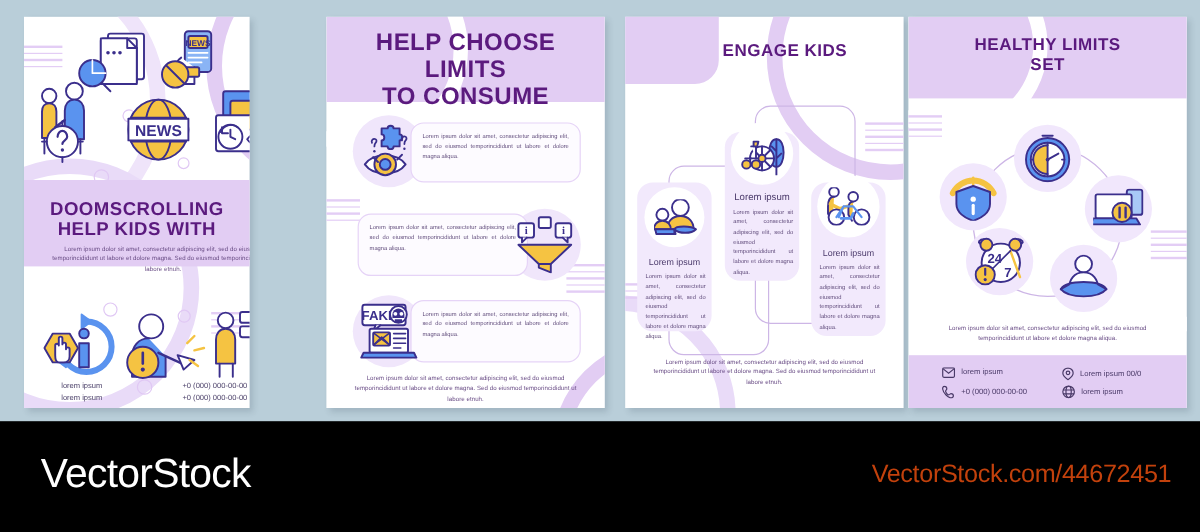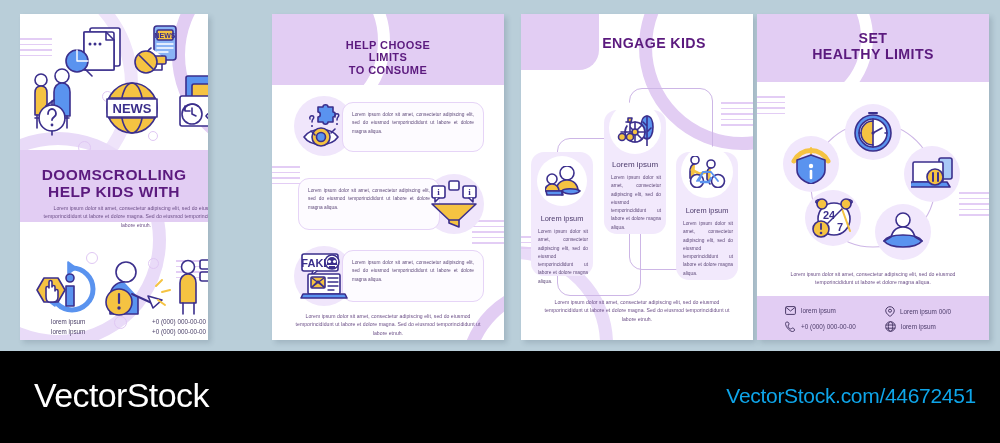--- a/index.html
+++ b/index.html
@@ -37,21 +37,21 @@
   .dot{position:absolute;border-radius:50%;border:1.5px solid #e0c8f4;background:transparent;}
 
   
   .band{position:absolute;background:#e2cdf3;}
   .headline{
     position:absolute;width:100%;text-align:center;
     color:#5b1a7e;font-weight:bold;letter-spacing:.4px;
     line-height:1.12;
   }
   .h-1{font-size:15.5px;}
-  .h-2{font-size:11px;margin-top:14px;}
+  .h-2{font-size:20px;}
   .h-3{font-size:14.2px;padding-left:17px;}
   .h-4{font-size:14.2px;}
 
   .blurb{
     position:absolute;text-align:center;color:#6a4d86;
     font-size:5.1px;line-height:1.62;letter-spacing:.05px;
   }
 
   
   .p1-foot{position:absolute;font-size:6.3px;color:#4a3f68;line-height:1.55;}
@@ -91,21 +91,21 @@
   .wm{
     position:absolute;left:0;top:351px;width:1000px;height:92px;
     background:#000000;
   }
   .wm-logo{
     position:absolute;left:34px;top:25px;
     color:#ffffff;font-size:34px;font-weight:normal;letter-spacing:-.6px;
   }
   .wm-url{
     position:absolute;right:24px;top:33px;
-    color:#0ea5e9;font-size:21px;letter-spacing:-.3px;
+    color:#c2410c;font-size:21px;letter-spacing:-.3px;
   }
 </style>
 </head>
 <body>
 
 <div class="stage">
 
 <div class="panel" id="panel1">
 
   <div class="arc arc-ring" style="left:-118px;top:-48px;width:210px;height:210px;border-color:#efe4fa;"></div>
@@ -399,22 +399,22 @@
 
   <div class="blurb" style="left:22px;top:284px;width:188px;">Lorem ipsum dolor sit amet, consectetur adipiscing elit, sed do eiusmod temporincididunt ut labore et dolore magna. Sed do eiusmod temporincididunt ut labore etnuh.</div>
 </div>
 
 <div class="panel" id="panel4">
   <div class="band" style="left:0;top:0;width:232px;height:68px;"></div>
   <div class="arc arc-ring-w" style="left:-40px;top:-54px;width:132px;height:132px;"></div>
   <div class="arc arc-ring-w" style="left:148px;top:250px;width:150px;height:150px;"></div>
 
   <div class="headline h-4" style="top:17px;">
+    <div>HEALTHY LIMITS</div>
     <div>SET</div>
-    <div>HEALTHY LIMITS</div>
   </div>
 
   <div class="lines" style="left:-2px;top:82px;width:30px;">
         <i></i>
         <i></i>
         <i></i>
         <i></i>
       </div>
   <div class="lines" style="right:-2px;top:178px;width:32px;">
         <i></i>

